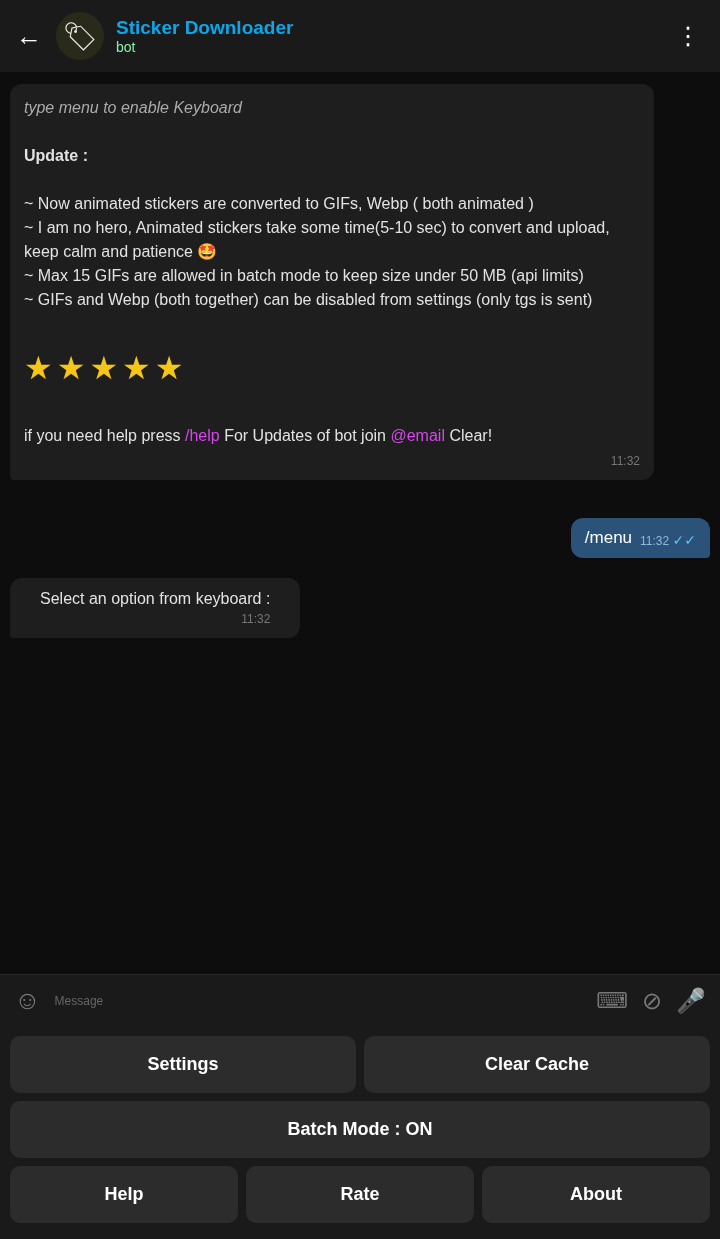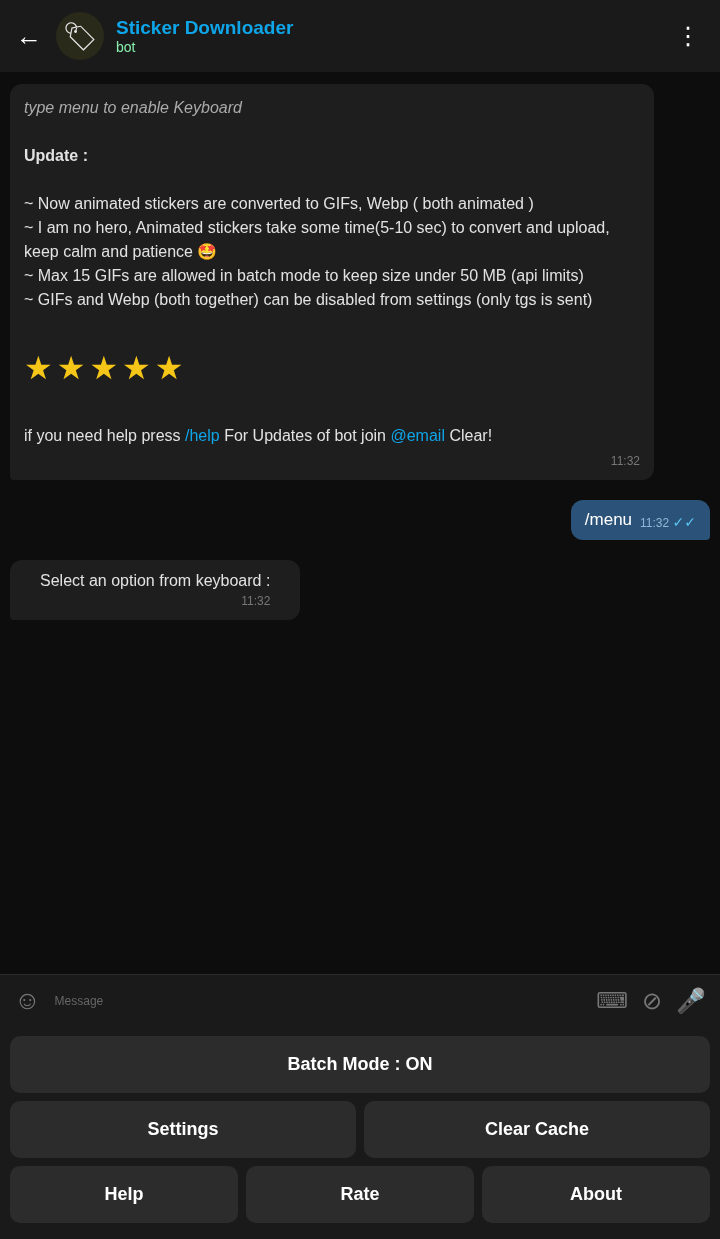--- a/index.html
+++ b/index.html
@@ -83,33 +83,34 @@
       font-size: 16px;
       line-height: 1.5;
       color: #e2e2e2;
     }
     .msg-received .timestamp {
       font-size: 12px;
       color: #777;
       text-align: right;
       margin-top: 6px;
     }
-    .link-blue { color: #0ea5e9; }
+    .link-blue { color: #d946ef; }
     .stars { font-size: 30px; margin: 8px 0; display: block; }
 
     
     .msg-sent {
       background: #2b5278;
       border-radius: 12px 12px 4px 12px;
       padding: 10px 14px;
       max-width: 60%;
       align-self: flex-end;
       display: flex;
       align-items: flex-end;
       gap: 8px;
+      margin-top: 18px;
     }
     .msg-sent .text {
       font-size: 17px;
       color: #fff;
       font-weight: 500;
     }
     .msg-sent .timestamp {
       font-size: 12px;
       color: #90b8d8;
       white-space: nowrap;
@@ -253,26 +254,26 @@
   <span class="input-icon">☺</span>
   <input class="input-field" type="text" placeholder="Message" style="">
   <span class="input-icon" style="font-size:22px;">⌨</span>
   <span class="input-icon" style="font-size:24px;">⊘</span>
   <span class="input-icon" style="font-size:24px;">🎤</span>
 </div>
 
 <div class="keyboard-area">
 
   <div class="kb-row">
-    <button class="kb-btn kb-btn-full">Batch Mode : ON</button>
-  </div>
-
-  <div class="kb-row">
     <button class="kb-btn">Settings</button>
     <button class="kb-btn">Clear Cache</button>
+  </div>
+
+  <div class="kb-row">
+    <button class="kb-btn kb-btn-full">Batch Mode : ON</button>
   </div>
 
   <div class="kb-row">
     <button class="kb-btn">Help</button>
     <button class="kb-btn">Rate</button>
     <button class="kb-btn">About</button>
   </div>
 </div>
 
 </body></html>

